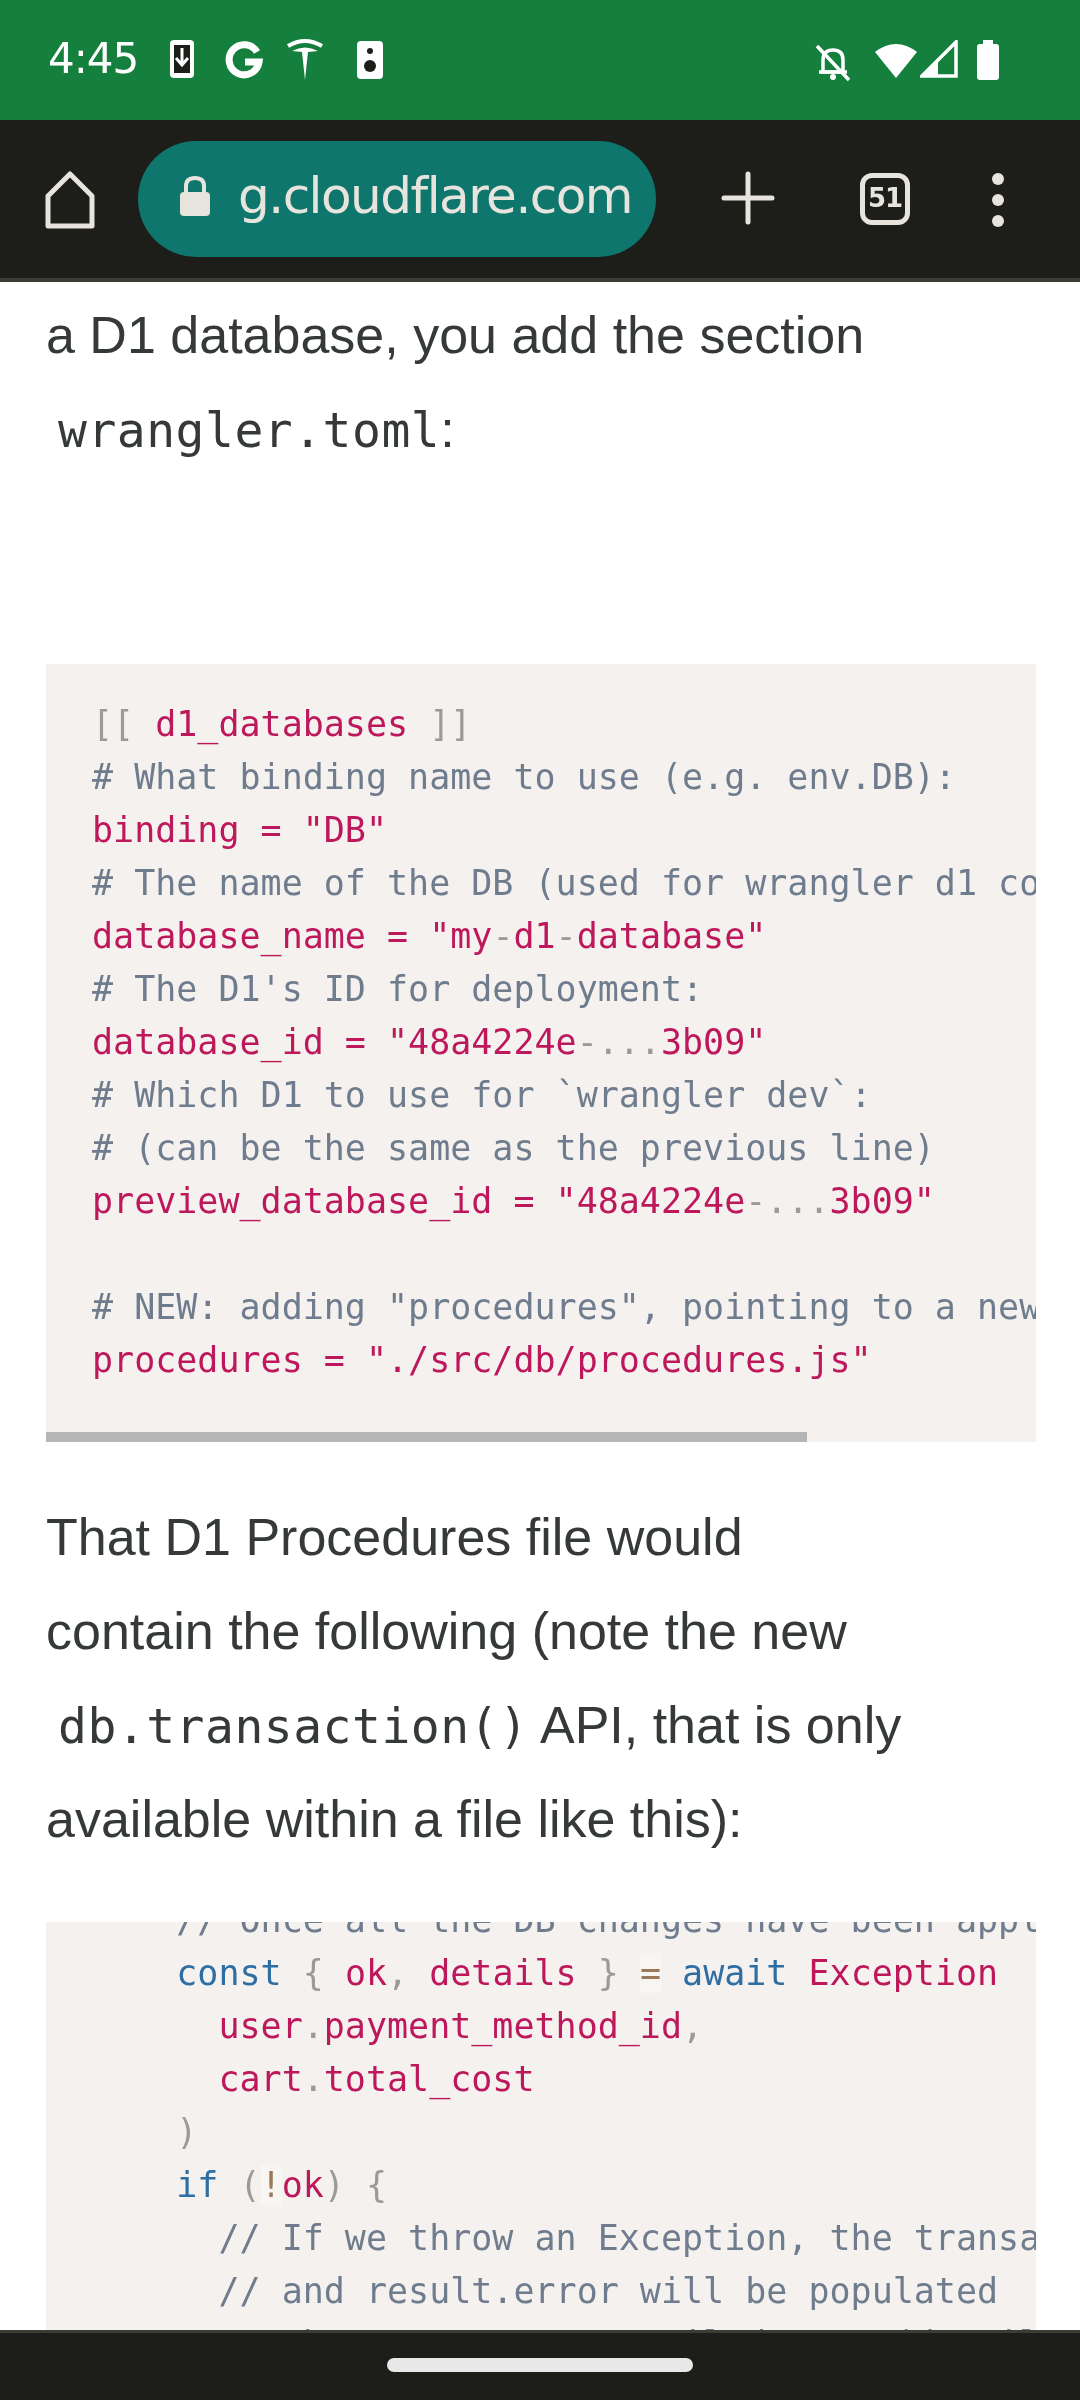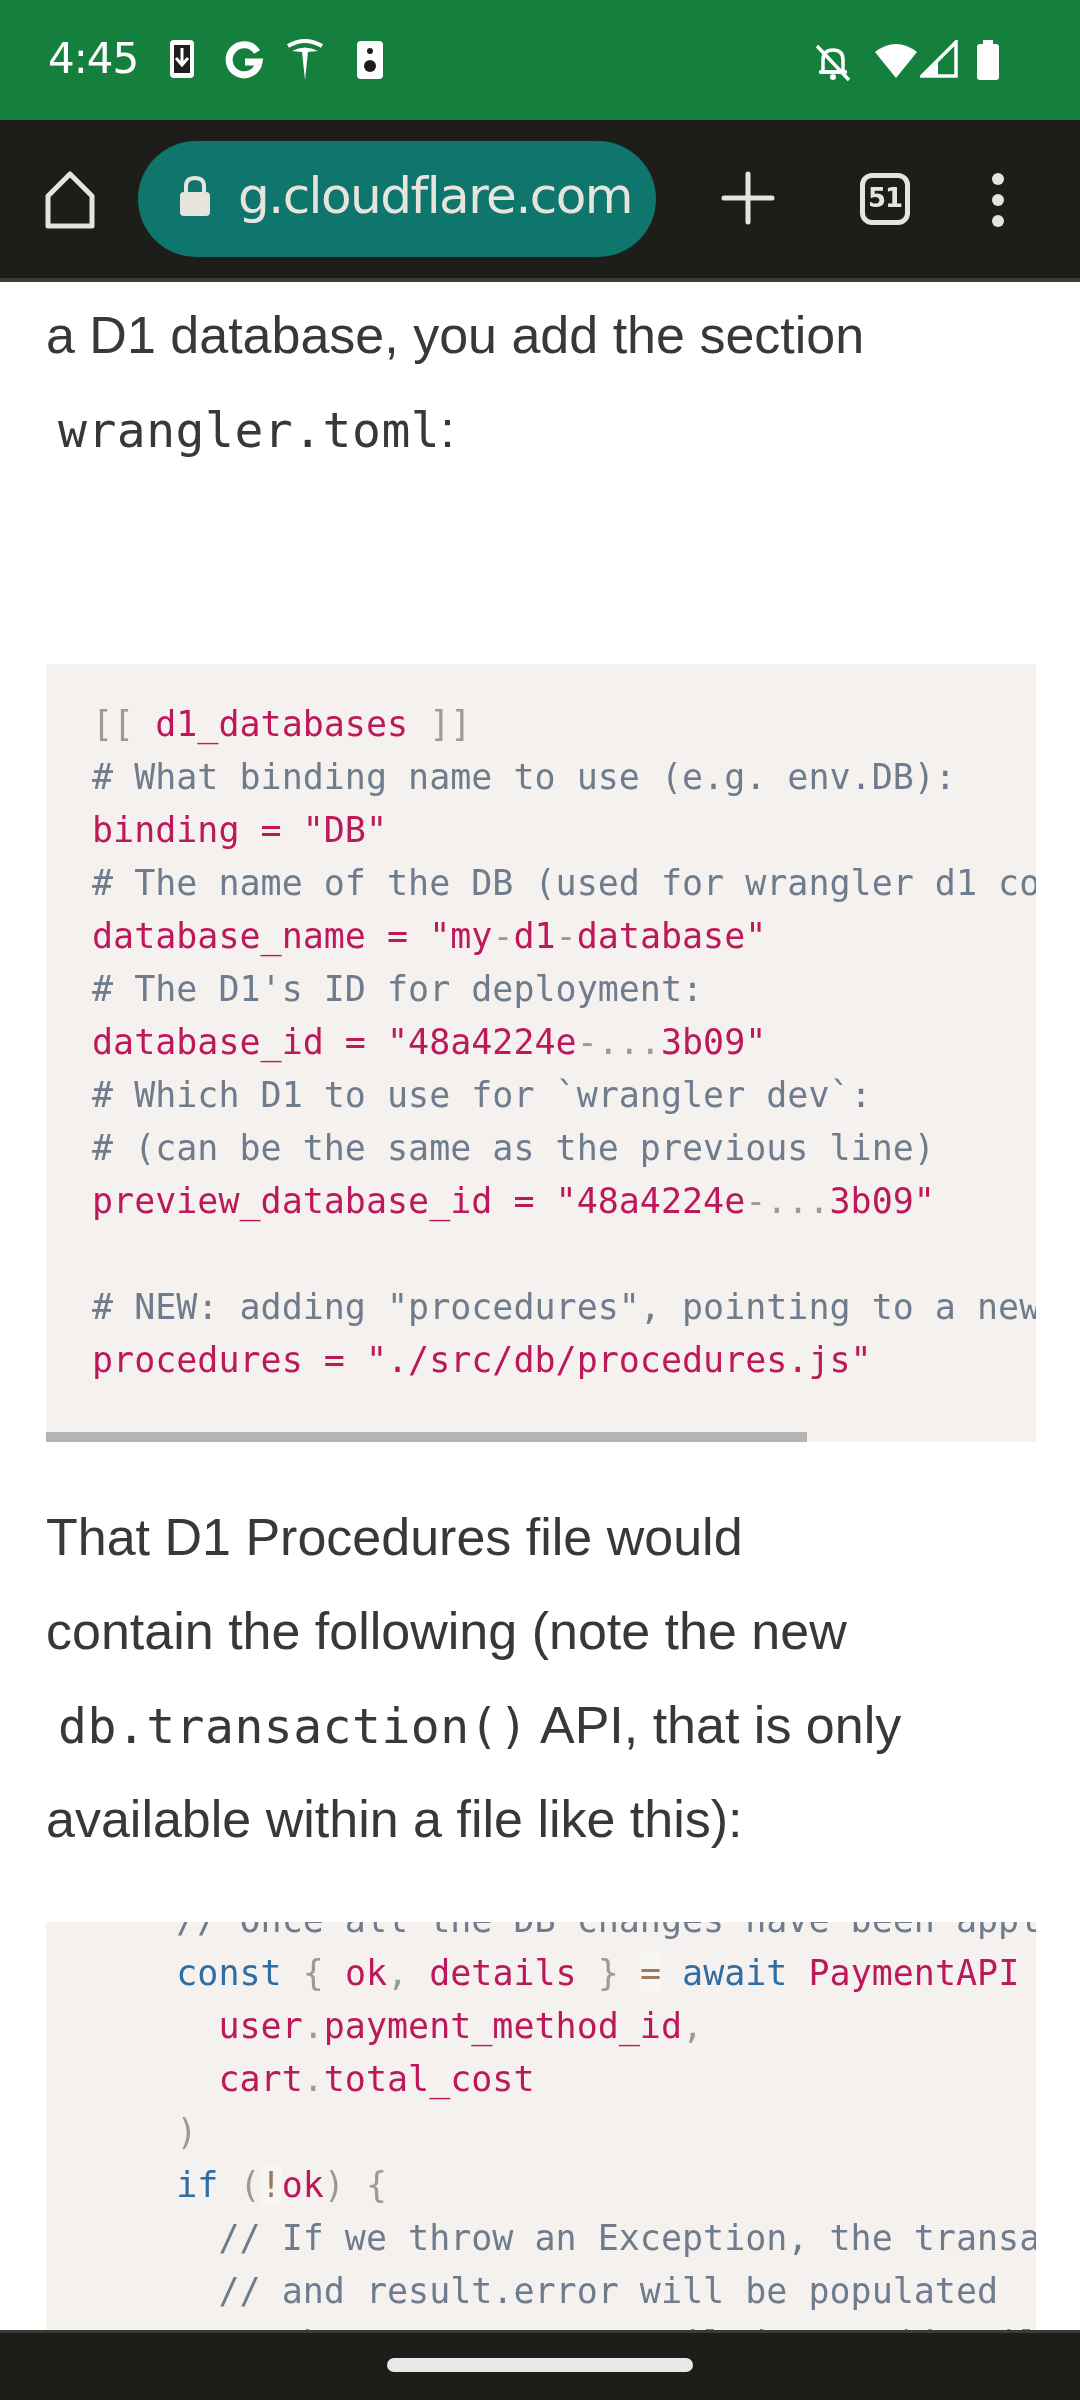--- a/index.html
+++ b/index.html
@@ -212,21 +212,21 @@
     <span class="line">contain the following (note the new</span>
     <span class="line">
       <span class="inline-code">db.transaction()</span><span> API, that is only</span>
     </span>
     <span class="line">available within a file like this):</span>
   </div>
 
   <div class="code-block" style="top:1640px;height:420px">
     <div class="code-lines" id="js-lines" style="left:46px;top:-28px">
         <span class="code-line"><span class="c-comment">    // Once all the DB changes have been applied</span></span>
-        <span class="code-line"><span class="c-plain">    </span><span class="c-key">const</span><span class="c-punct"> { </span><span class="c-plain">ok</span><span class="c-punct">, </span><span class="c-plain">details</span><span class="c-punct"> } </span><span class="c-op">=</span><span class="c-plain"> </span><span class="c-key">await</span><span class="c-plain"> PaymentAPI</span></span>
+        <span class="code-line"><span class="c-plain">    </span><span class="c-key">const</span><span class="c-punct"> { </span><span class="c-plain">ok</span><span class="c-punct">, </span><span class="c-plain">details</span><span class="c-punct"> } </span><span class="c-op">=</span><span class="c-plain"> </span><span class="c-key">await</span><span class="c-plain"> Exception</span></span>
         <span class="code-line"><span class="c-plain">      user</span><span class="c-punct">.</span><span class="c-plain">payment_method_id</span><span class="c-punct">,</span></span>
         <span class="code-line"><span class="c-plain">      cart</span><span class="c-punct">.</span><span class="c-plain">total_cost</span></span>
         <span class="code-line"><span class="c-punct">    )</span></span>
         <span class="code-line"><span class="c-plain">    </span><span class="c-key">if</span><span class="c-punct"> (</span><span class="c-op">!</span><span class="c-plain">ok</span><span class="c-punct">) {</span></span>
         <span class="code-line"><span class="c-comment">      // If we throw an Exception, the transaction</span></span>
         <span class="code-line"><span class="c-comment">      // and result.error will be populated</span></span>
         <span class="code-line"><span class="c-comment">      // the error PaymentFailedError (details</span></span>
       </div>
   </div>
 </div>

